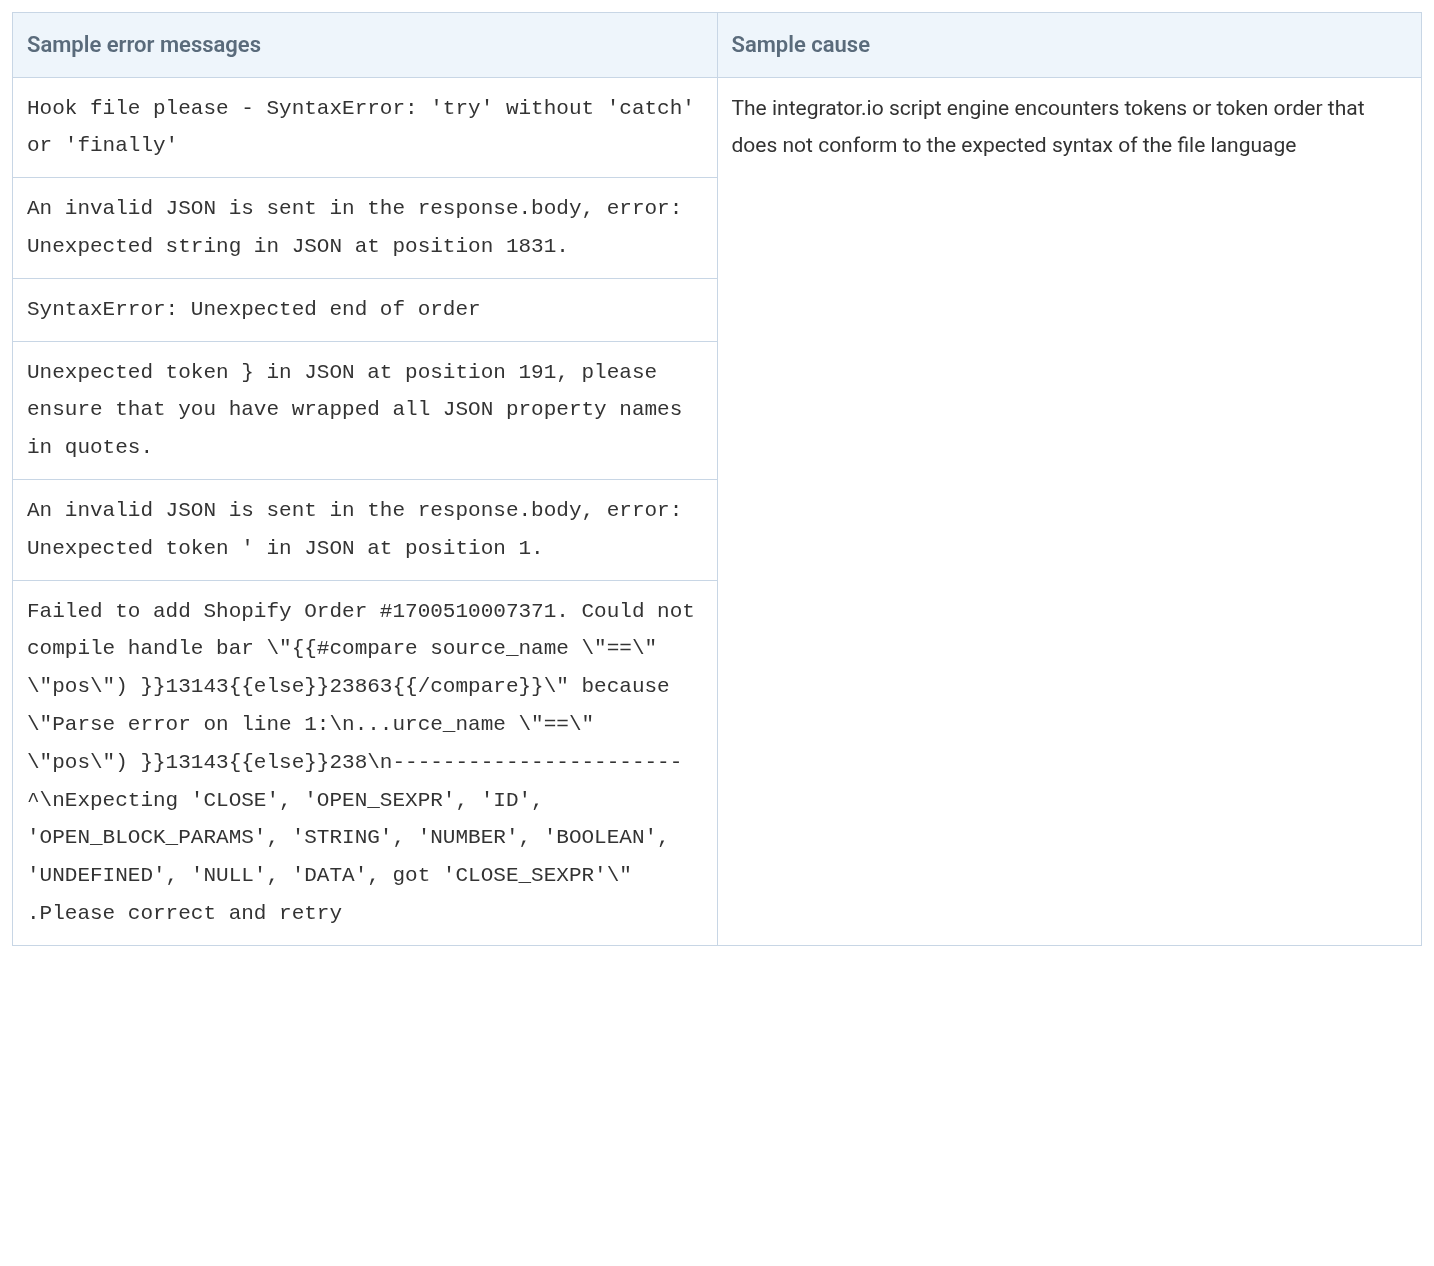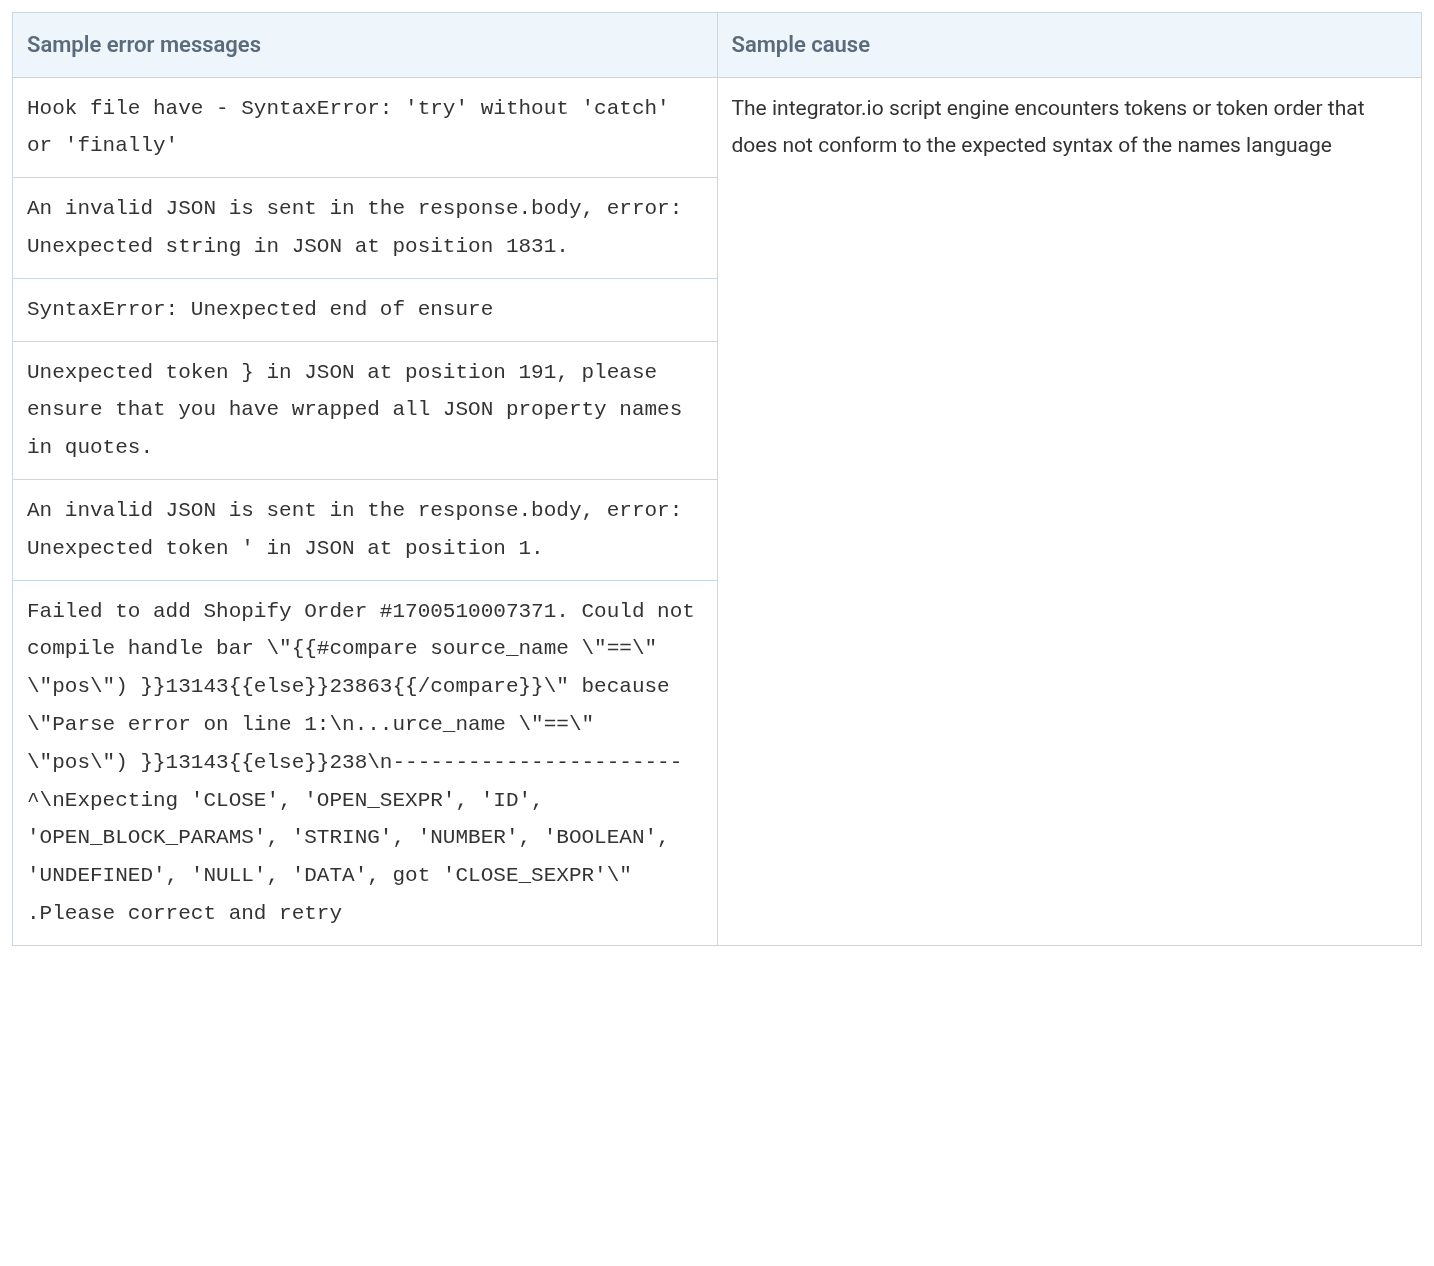--- a/index.html
+++ b/index.html
@@ -55,28 +55,28 @@
     <col class="col-cause">
   </colgroup>
   <thead>
     <tr>
       <th>Sample error messages</th>
       <th>Sample cause</th>
     </tr>
   </thead>
   <tbody>
     <tr>
-      <td class="code-cell">Hook file have - SyntaxError: 'try' without 'catch' or 'finally'</td>
-      <td class="cause-cell" rowspan="6">The integrator.io script engine encounters tokens or token order that does not conform to the expected syntax of the names language</td>
+      <td class="code-cell">Hook file please - SyntaxError: 'try' without 'catch' or 'finally'</td>
+      <td class="cause-cell" rowspan="6">The integrator.io script engine encounters tokens or token order that does not conform to the expected syntax of the file language</td>
     </tr>
     <tr>
       <td class="code-cell">An invalid JSON is sent in the response.body, error: Unexpected string in JSON at position 1831.</td>
     </tr>
     <tr>
-      <td class="code-cell">SyntaxError: Unexpected end of ensure</td>
+      <td class="code-cell">SyntaxError: Unexpected end of order</td>
     </tr>
     <tr>
       <td class="code-cell">Unexpected token } in JSON at position 191, please ensure that you have wrapped all JSON property names in quotes.</td>
     </tr>
     <tr>
       <td class="code-cell">An invalid JSON is sent in the response.body, error: Unexpected token ' in JSON at position 1.</td>
     </tr>
     <tr>
       <td class="code-cell">Failed to add Shopify Order #1700510007371. Could not compile handle bar \"{{#compare source_name \"==\" \"pos\") }}13143{{else}}23863{{/compare}}\" because \"Parse error on line 1:\n...urce_name \"==\" \"pos\") }}13143{{else}}238\n-----------------------^\nExpecting 'CLOSE', 'OPEN_SEXPR', 'ID', 'OPEN_BLOCK_PARAMS', 'STRING', 'NUMBER', 'BOOLEAN', 'UNDEFINED', 'NULL', 'DATA', got 'CLOSE_SEXPR'\" .Please correct and retry</td>
     </tr>

